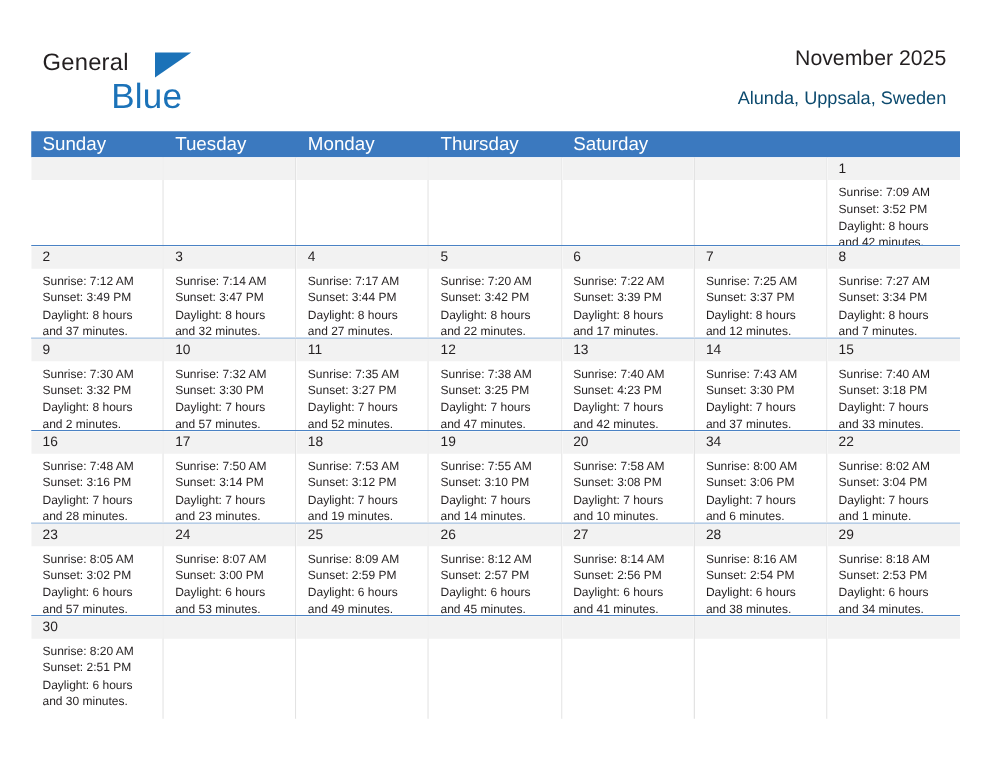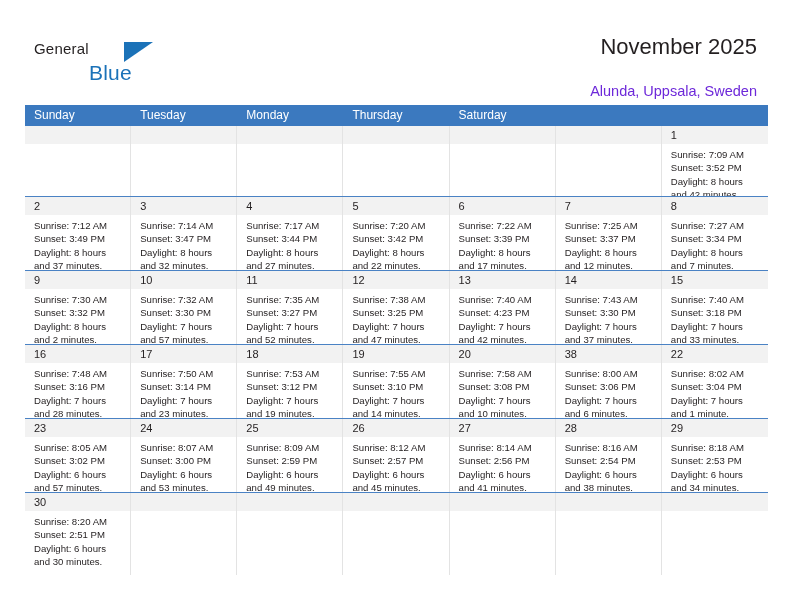--- a/index.html
+++ b/index.html
@@ -30,82 +30,82 @@
   .logo {
     position: absolute;
     left: 34px;
     top: 40px;
     width: 180px;
     height: 56px;
   }
   .logo-general {
     position: absolute;
     left: 0; top: 0;
-    font-size: 15px;
+    font-size: 19px;
     letter-spacing: 0.2px;
     color: #231f20;
     font-family: "Liberation Sans", sans-serif;
   }
   .logo-triangle {
     position: absolute;
     left: 90px;
     top: 2px;
     width: 0; height: 0;
     border-left: 29px solid #1b72b8;
     border-bottom: 20px solid transparent;
   }
   .logo-blue {
     position: absolute;
     left: 55px;
     top: 21px;
-    font-size: 21px;
+    font-size: 28px;
     letter-spacing: 0.2px;
     color: #1b72b8;
     font-family: "Liberation Sans", sans-serif;
   }
   .title-block {
     position: absolute;
     right: 35px;
     top: 30px;
     text-align: right;
   }
   .cal-title {
-    font-size: 22px;
+    font-size: 17px;
     font-weight: normal;
     color: #231f20;
     line-height: 34px;
     white-space: nowrap;
   }
   .cal-subtitle {
     font-size: 14.5px;
     font-weight: normal;
-    color: #6d28d9;
+    color: #0c4a6e;
     line-height: 22px;
-    margin-top: 16px;
+    margin-top: 4px;
     white-space: nowrap;
   }
 
   
   .calendar {
     position: absolute;
     left: 25px;
     top: 105px;
     width: 743px;
   }
   .dow-row {
     display: flex;
     width: 743px;
     height: 21px;
     background: #3b79bf;
   }
   .dow-cell {
     width: 106.142857px;
     height: 21px;
     color: #ffffff;
-    font-size: 12px;
+    font-size: 15px;
     line-height: 21px;
     padding-left: 9px;
     overflow: hidden;
     white-space: nowrap;
   }
 
   .week-row {
     display: flex;
     width: 743px;
     border-bottom: 1.5px solid #4a82c4;
@@ -369,21 +369,21 @@
           <div class="day-cell">
             <div class="daynum-band">20</div>
             <div class="day-body">
               <div class="day-line">Sunrise: 7:58 AM</div>
               <div class="day-line">Sunset: 3:08 PM</div>
               <div class="day-line">Daylight: 7 hours</div>
               <div class="day-line">and 10 minutes.</div>
             </div>
           </div>
           <div class="day-cell">
-            <div class="daynum-band">38</div>
+            <div class="daynum-band">34</div>
             <div class="day-body">
               <div class="day-line">Sunrise: 8:00 AM</div>
               <div class="day-line">Sunset: 3:06 PM</div>
               <div class="day-line">Daylight: 7 hours</div>
               <div class="day-line">and 6 minutes.</div>
             </div>
           </div>
           <div class="day-cell">
             <div class="daynum-band">22</div>
             <div class="day-body">

